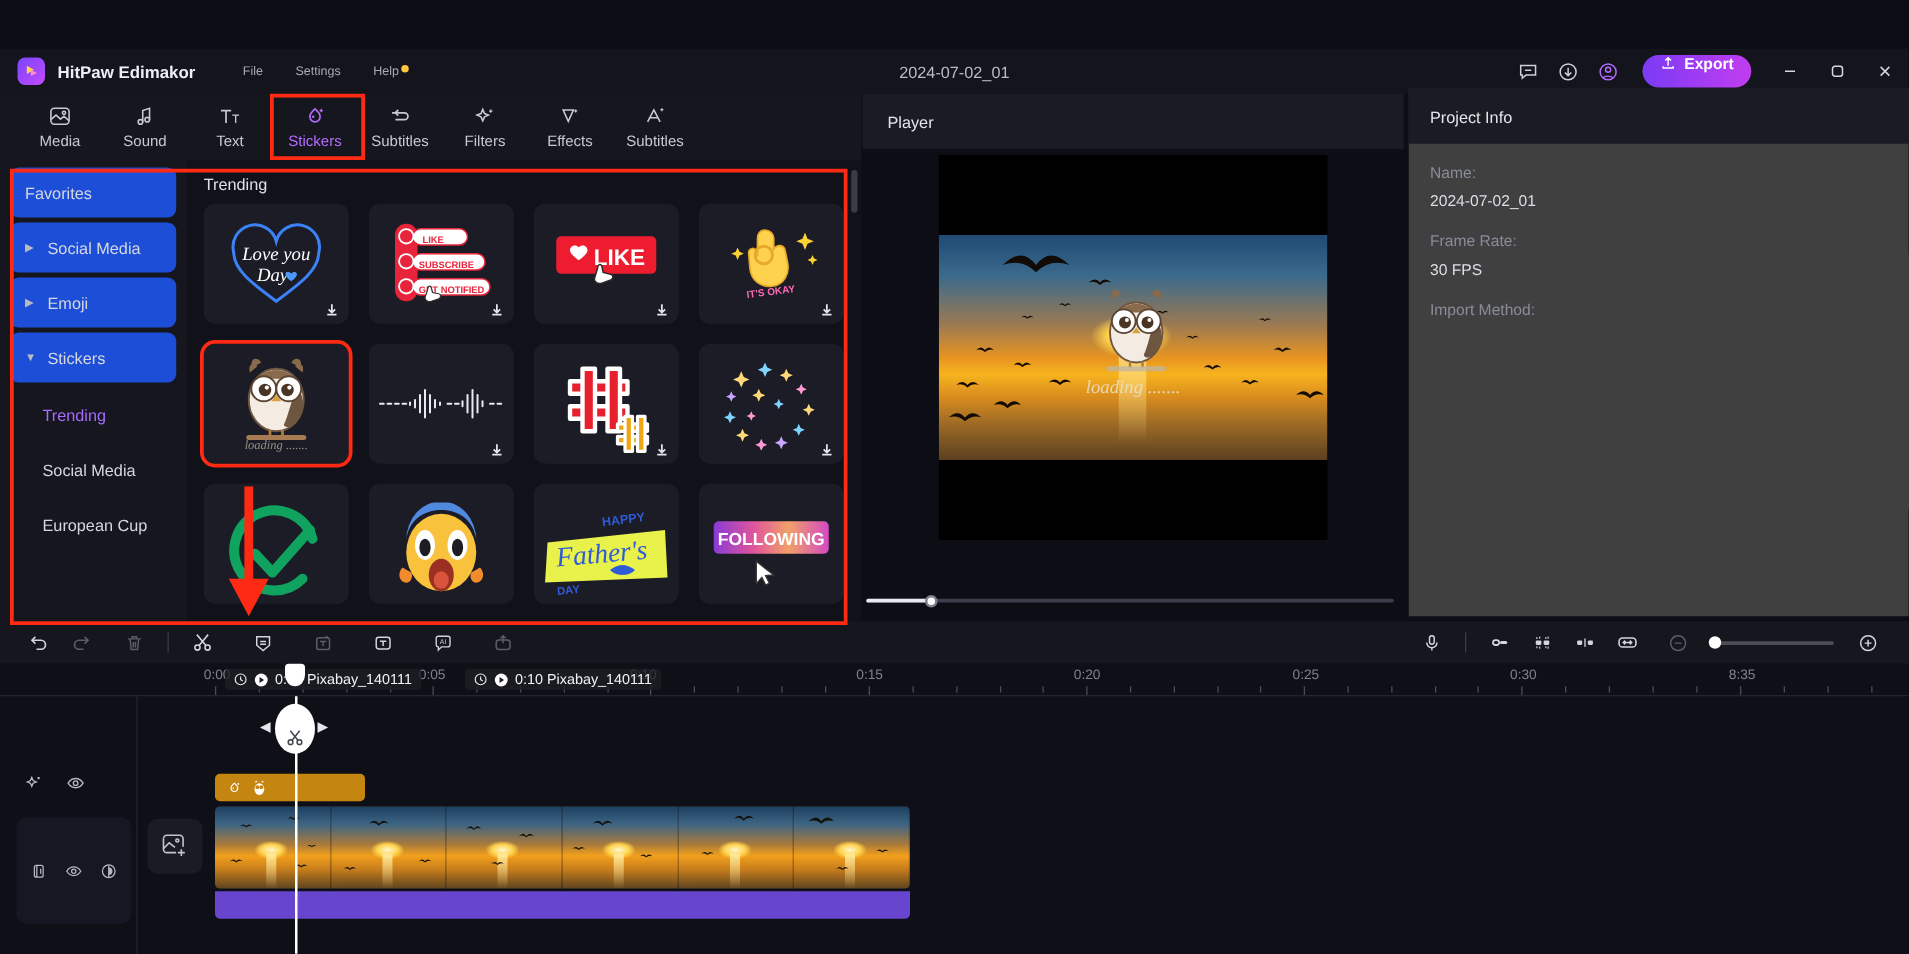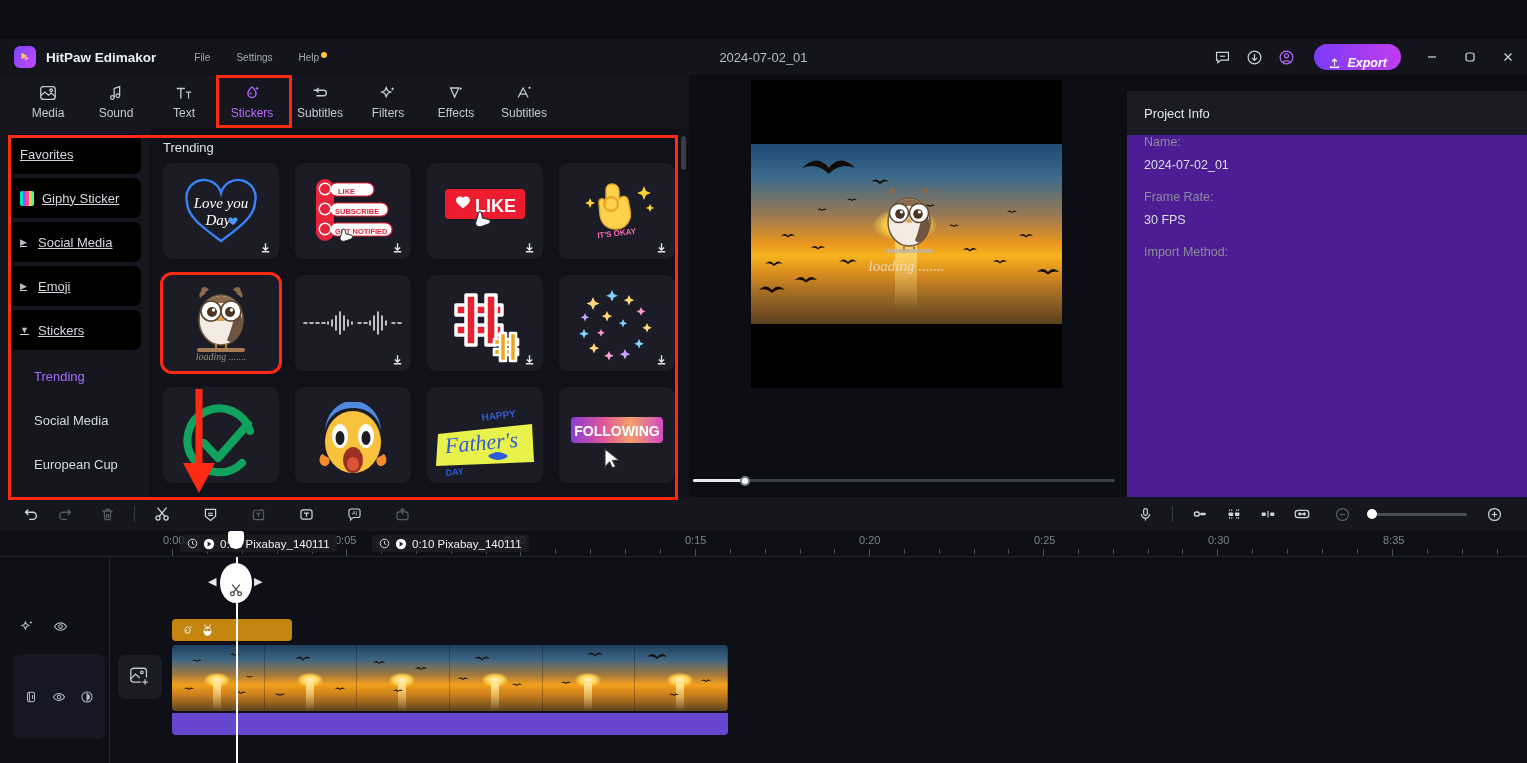--- a/index.html
+++ b/index.html
@@ -38,22 +38,22 @@
     position: absolute; right: 0; top: 0; height: 36px;
     display: flex; align-items: center; gap: 0px;
   }
   .ticon {
     width: 32px; height: 32px; display: flex; align-items: center; justify-content: center;
     color: #cfd1da; cursor: pointer;
   }
   .export-btn {
     height: 26px; padding: 0 14px; margin: 0 12px; border-radius: 13px;
     background: linear-gradient(90deg,#7b3bf5,#c13df0);
-    display: flex; align-items: flex-end; gap: 6px;
-    font-size: 12.5px; color: #fff; font-weight: 600; cursor: pointer; font-style: italic;
+    display: flex; align-items: flex-start; gap: 6px;
+    font-size: 12.5px; color: #fff; font-weight: 600; cursor: pointer;
   }
   .wbtn {
     width: 38px; height: 36px; display: flex; align-items: center; justify-content: center;
     color: #d6d8e0; font-size: 13px; cursor: pointer;
   }
 
   
   .toptabs {
     position: absolute; left: 0; top: 36px; width: 689px; height: 53px;
     background: #15161e; display: flex; align-items: center; padding-left: 14px;
@@ -70,21 +70,21 @@
   .leftpanel {
     position: absolute; left: 0; top: 89px; width: 689px; height: 369px;
     background: #101119; display: flex;
   }
   .catlist { width: 160px; height: 369px; background: #15161e; padding: 6px 8px 0 8px; }
   .cat {
     height: 40px; border-radius: 7px; display: flex; align-items: center;
     padding-left: 12px; font-size: 13px; color: #d6d8e0; margin-bottom: 4px;
     cursor: pointer; gap: 8px;
   }
-  .cat.group { background: #000000; text-decoration: underline; }
+  .cat.group { background: #1d4ed8; }
   .cat .caret { font-size: 9px; color: #b9bbc5; width: 10px; }
   .giphy-ico {
     width: 14px; height: 15px; border-radius: 2px;
     background: linear-gradient(90deg,#00e6c3 0 18%,#9b4dff 18% 40%,#ff4d8d 40% 62%,#ffe14d 62% 82%,#4dff88 82% 100%);
     display:block;
   }
   .sub {
     height: 44px; display: flex; align-items: center; padding-left: 26px;
     font-size: 13px; color: #d6d8e0; cursor: pointer;
   }
@@ -171,28 +171,28 @@
   .ptime { font-size: 12.5px; color: #e8e9ef; }
   .ptime .tot { color: #8b8d99; }
   .pmid { position: absolute; left: 0; right: 0; display: flex; justify-content: center; gap: 26px; }
   .pright { margin-left: auto; display: flex; align-items: center; gap: 12px; }
   .ratio { font-size: 12.5px; color: #e2e3ea; display: flex; align-items: center; gap: 6px; cursor: pointer; }
   .picon { color: #d8dae2; cursor: pointer; display: flex; align-items: center; }
   .picon.on { color: #b56bff; background: #24202e; border-radius: 4px; padding: 2px; }
 
   
   .info {
-    position: absolute; left: 1127px; top: 52px; width: 400px; height: 422px;
-    background: #4c1d95;
+    position: absolute; left: 1127px; top: 32px; width: 400px; height: 422px;
+    background: #404040;
   }
   .ihead {
     height: 44px; background: #1a1b23; display: flex; align-items: center;
     padding-left: 17px; font-size: 13px; color: #e4e6ec;
   }
-  .ibody { padding: 0 0 0 17px; }
+  .ibody { padding: 16px 0 0 17px; }
   .ilabel { font-size: 12.5px; color: #8a8c98; margin-bottom: 9px; }
   .ivalue { font-size: 12.5px; color: #dcdee5; margin-bottom: 18px; }
 
   
   .tlbar {
     position: absolute; left: 0; top: 458px; width: 1527px; height: 34px;
     background: #15161e; display: flex; align-items: center;
   }
   .tb {
     width: 34px; height: 30px; display: flex; align-items: center; justify-content: center;
@@ -420,24 +420,20 @@
           </svg>
       </span>
       <span>Subtitles</span>
     </div>
   </div>
 
   <div class="leftpanel">
     <div class="catlist">
       <div class="cat group">
         <span>Favorites</span>
-      </div>
-      <div class="cat group">
-        <span class="giphy-ico"></span>
-        <span>Giphy Sticker</span>
       </div>
       <div class="cat group">
         <span class="caret">▶</span>
         <span>Social Media</span>
       </div>
       <div class="cat group">
         <span class="caret">▶</span>
         <span>Emoji</span>
       </div>
       <div class="cat group">
@@ -654,20 +650,21 @@
 
       <div class="scroll-track"></div>
       <div class="scroll-thumb"></div>
     </div>
   </div>
 
   <div class="panel-hl"></div>
   <div class="tab-hl"></div>
 
   <div class="player">
+    <div class="phead">Player</div>
     <div class="pstage">
       <div class="video">
         <div class="sunset"></div>
         <div class="sun"></div>
         <div class="sunglint"></div>
         <svg style="position:absolute;left:0;top:64px" width="311" height="180">
           <g fill="#120a04">
             <path d="M48 20q8-8 14 0 6-8 14 0-8-3-14 3-6-6-14-3z" transform="translate(-40,-14) scale(1.9)"></path>
             <path d="M120 38q5-5 9 0 4-5 9 0-5-2-9 2-4-4-9-2z"></path>
             <path d="M30 92q4-4 7 0 3-4 7 0-4-1.5-7 1.5-3-3-7-1.5z"></path>

